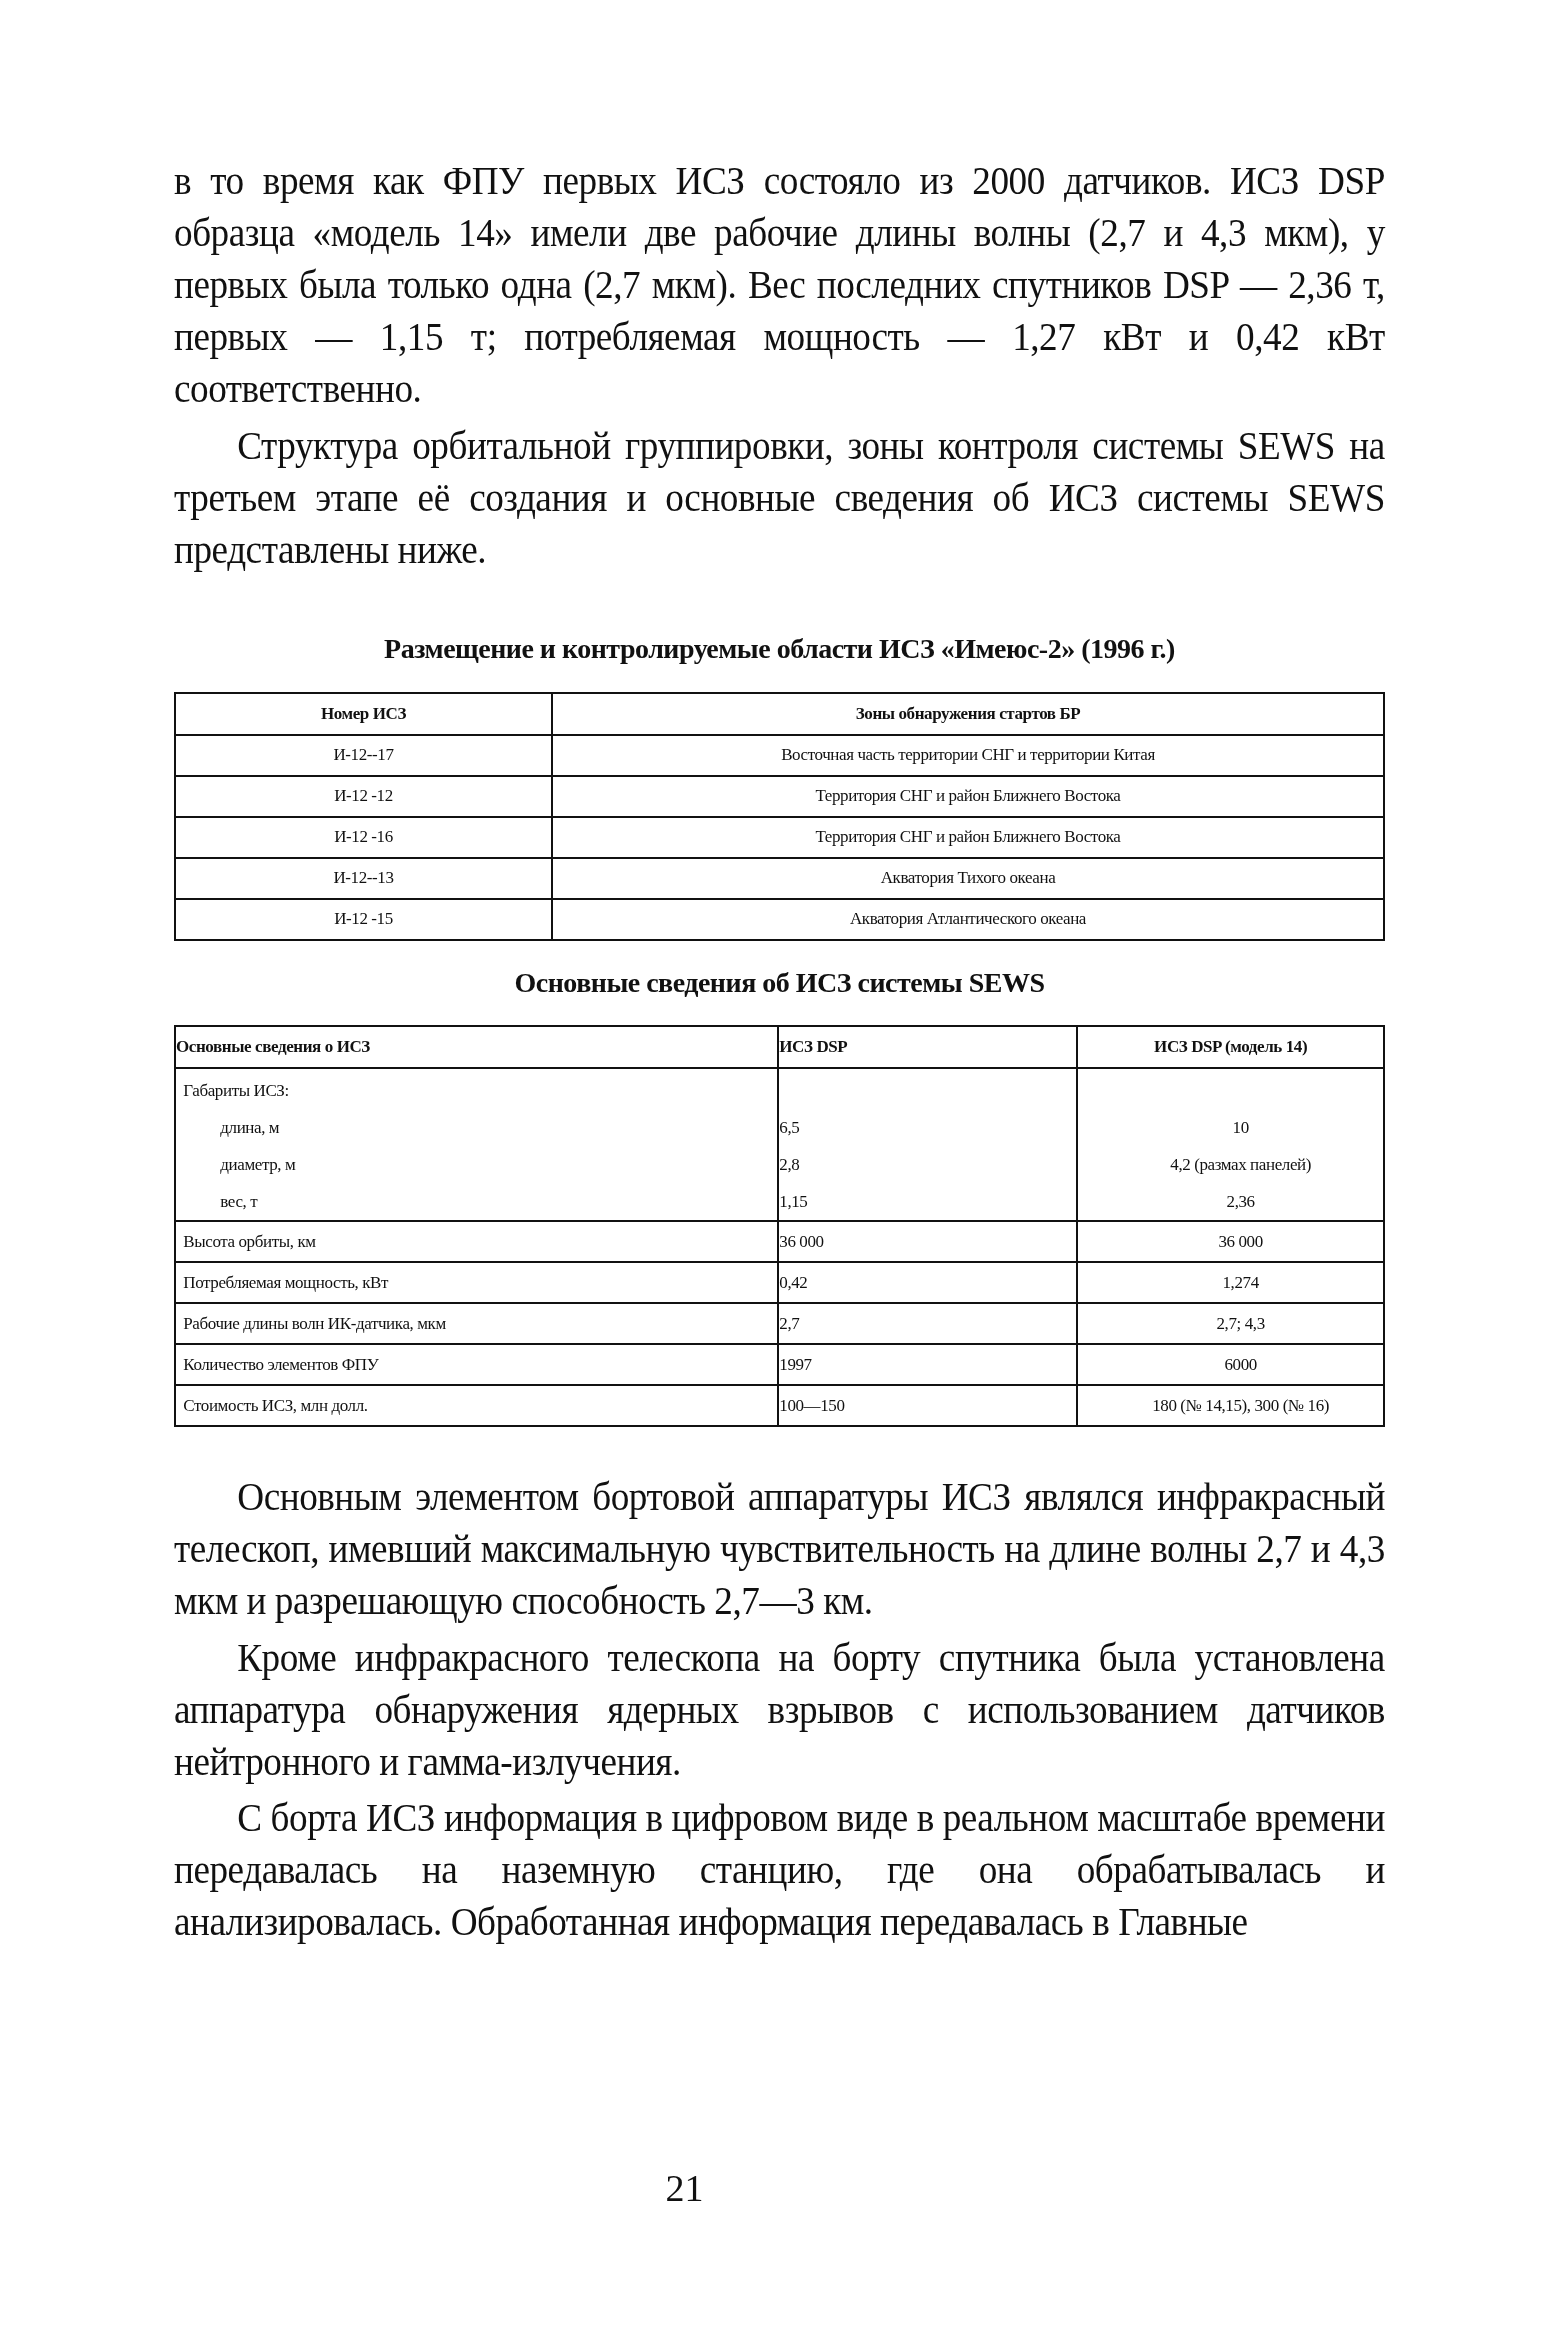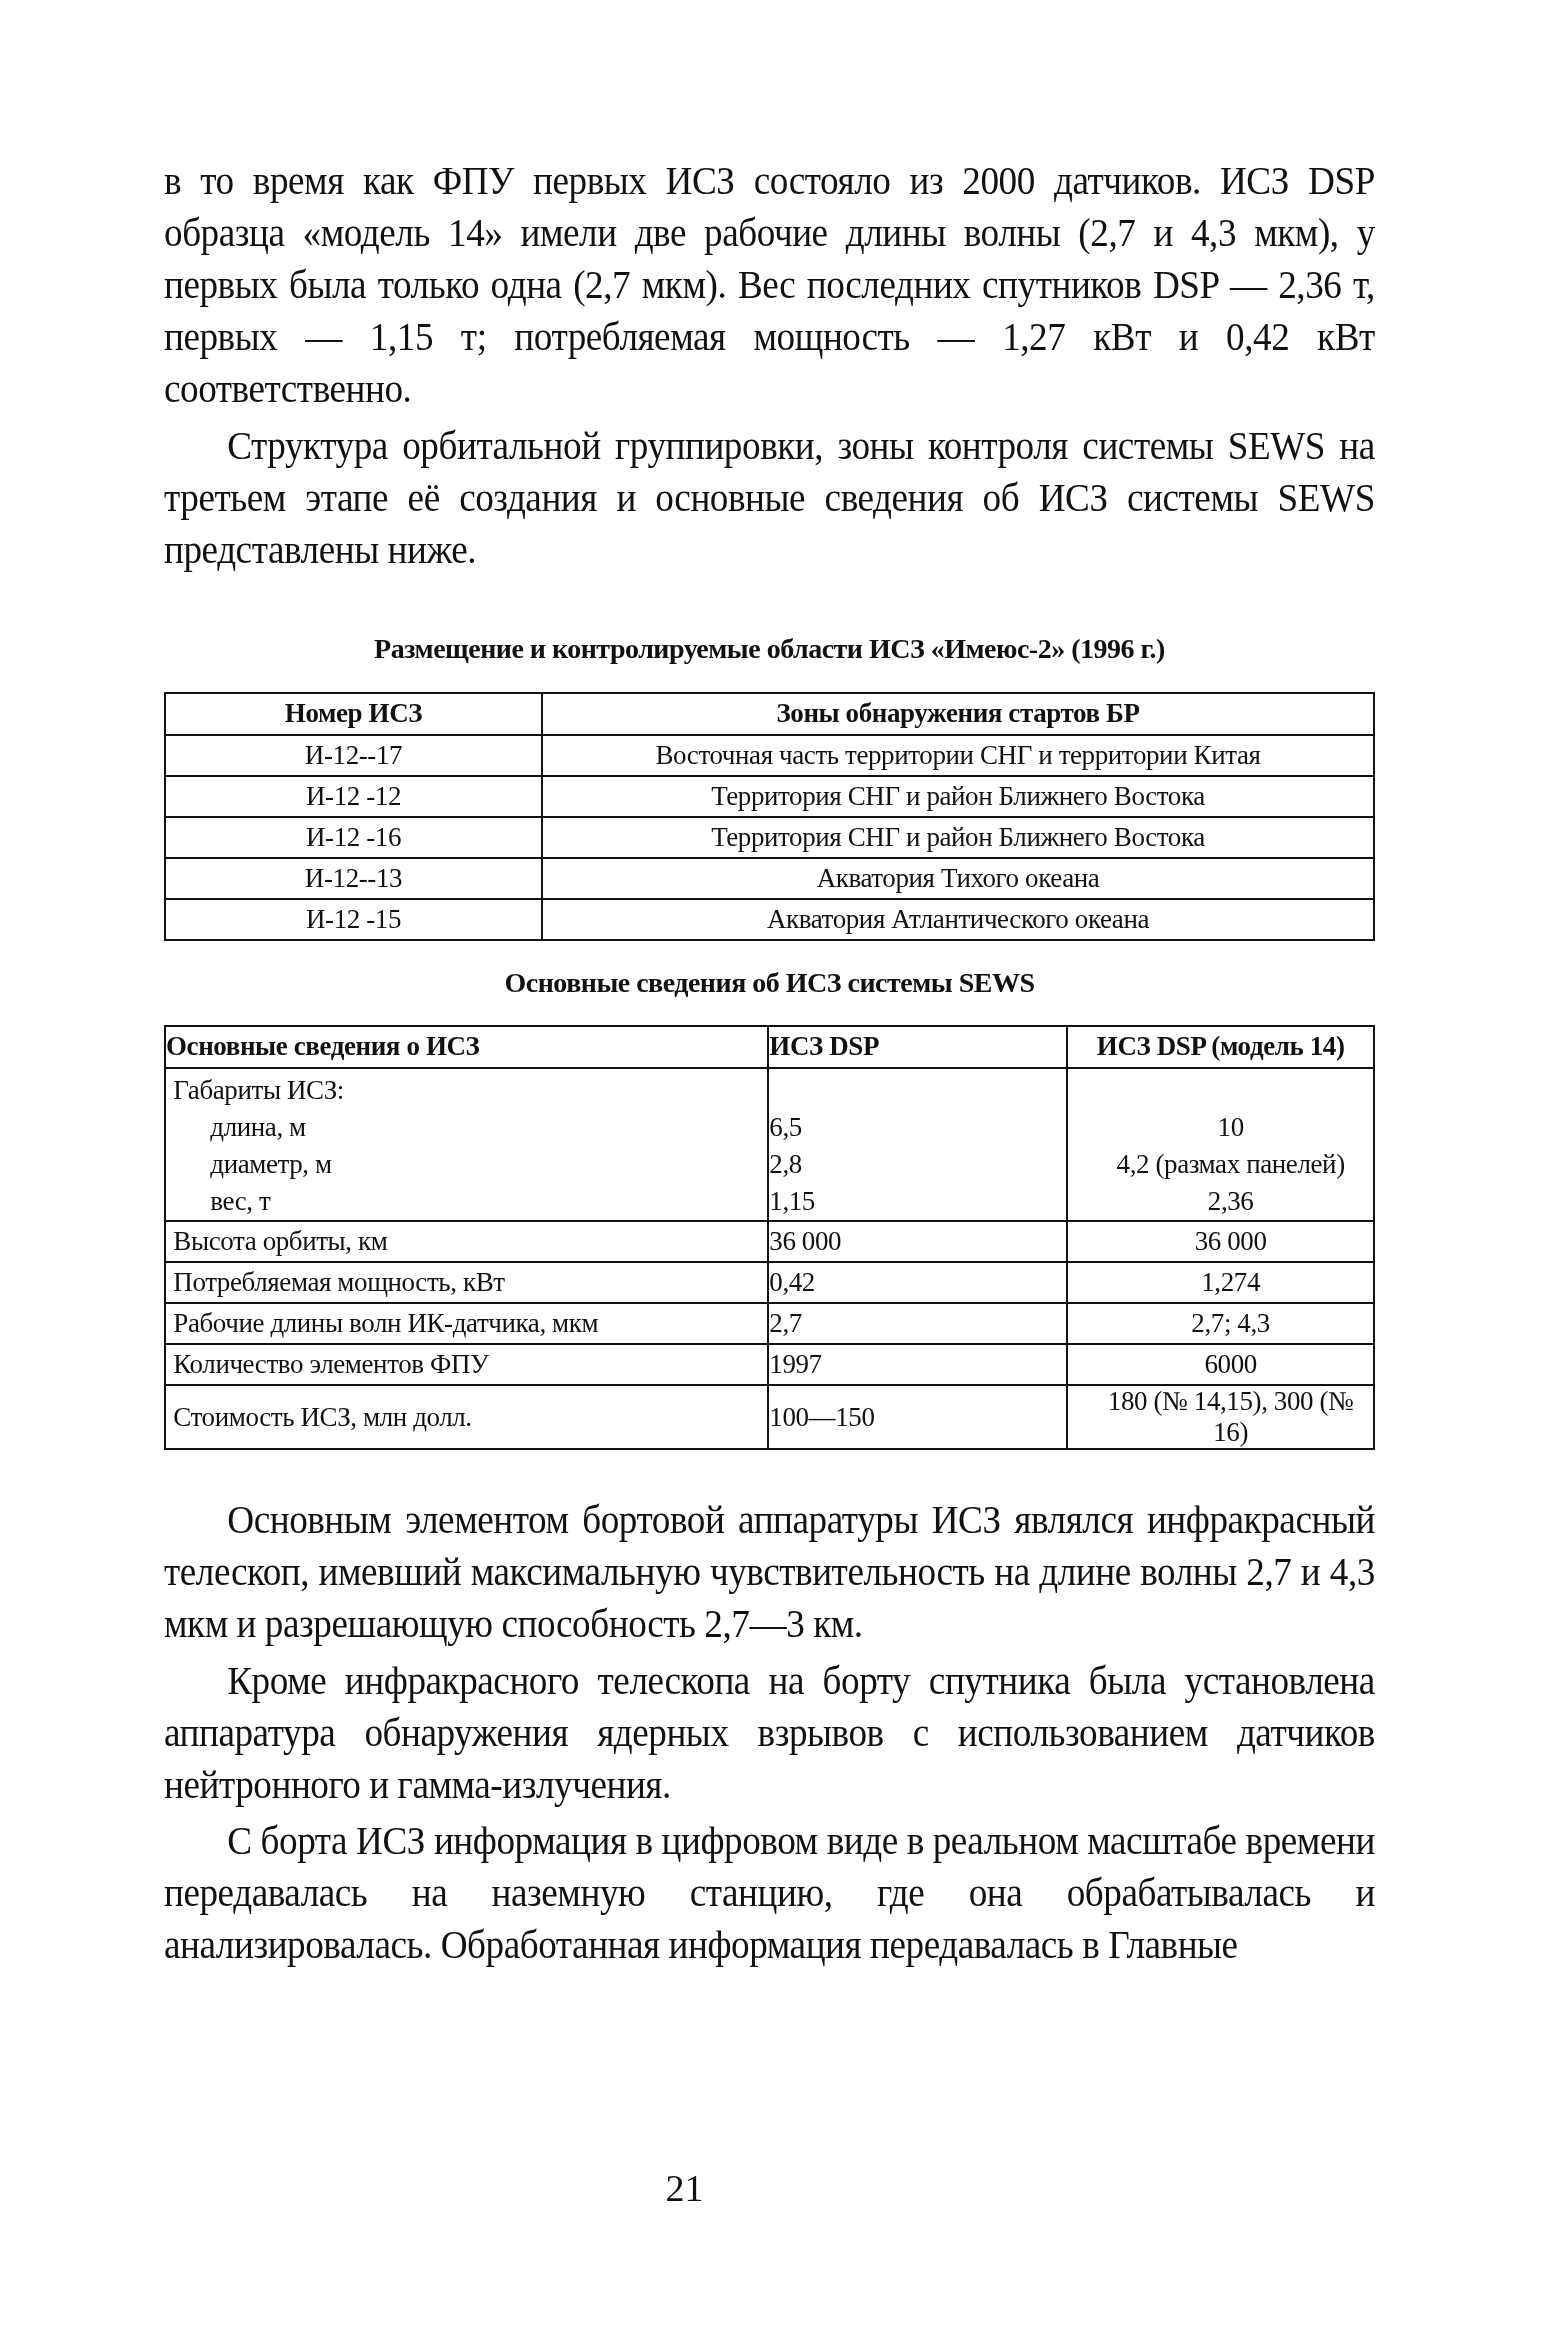--- a/index.html
+++ b/index.html
@@ -1,22 +1,22 @@
 <!DOCTYPE html>
 <html style="font-size:14.6px"><head>
 <meta charset="utf-8">
 <style>
   html, body { margin: 0; padding: 0; background: #ffffff; }
   body { width: 1567px; height: 2339px; position: relative; overflow: hidden; color: #111; font-family: "Liberation Serif", serif; }
-  .page { position: absolute; left: 164px; top: 155px; width: 1211px; }
+  .page { position: absolute; left: 174px; top: 155px; width: 1211px; }
   .para { font-size: 40px; line-height: 52px; text-align: justify; margin: 0; letter-spacing: -0.5px; transform: scaleX(0.93); transform-origin: left top; width: 1302px; }
   .para.indent { text-indent: 68px; }
   .gap { margin-top: 4.6px; }
   h2.title { font-size: 28px; font-weight: bold; text-align: center; margin: 0; letter-spacing: -0.5px; }
-  table { border-collapse: collapse; width: 100%; font-size: 27px; letter-spacing: -0.4px; }
+  table { border-collapse: collapse; width: 100%; font-size: 17px; letter-spacing: -0.4px; }
   td, th { border: 2.7px solid #111; padding: 0; }
   th { font-weight: bold; height: 40px; }
   .t1 td { height: 39px; text-align: center; border-radius: 18px; }
   .t1 .c1 { width: 375px; }
   .t2 .c1 { width: 594px; text-align: left; padding-left: 7.3px; }
   .t2 .c2 { width: 297px; text-align: left; }
   .t2 .c3 { text-align: center; padding-left: 20px; }
   .t2 td { height: 39px; }
   .t2 .multi td { vertical-align: top; padding-top: 3.7px; height: auto; }
   .t2 .multi .line { display: block; height: 37px; line-height: 37px; }

